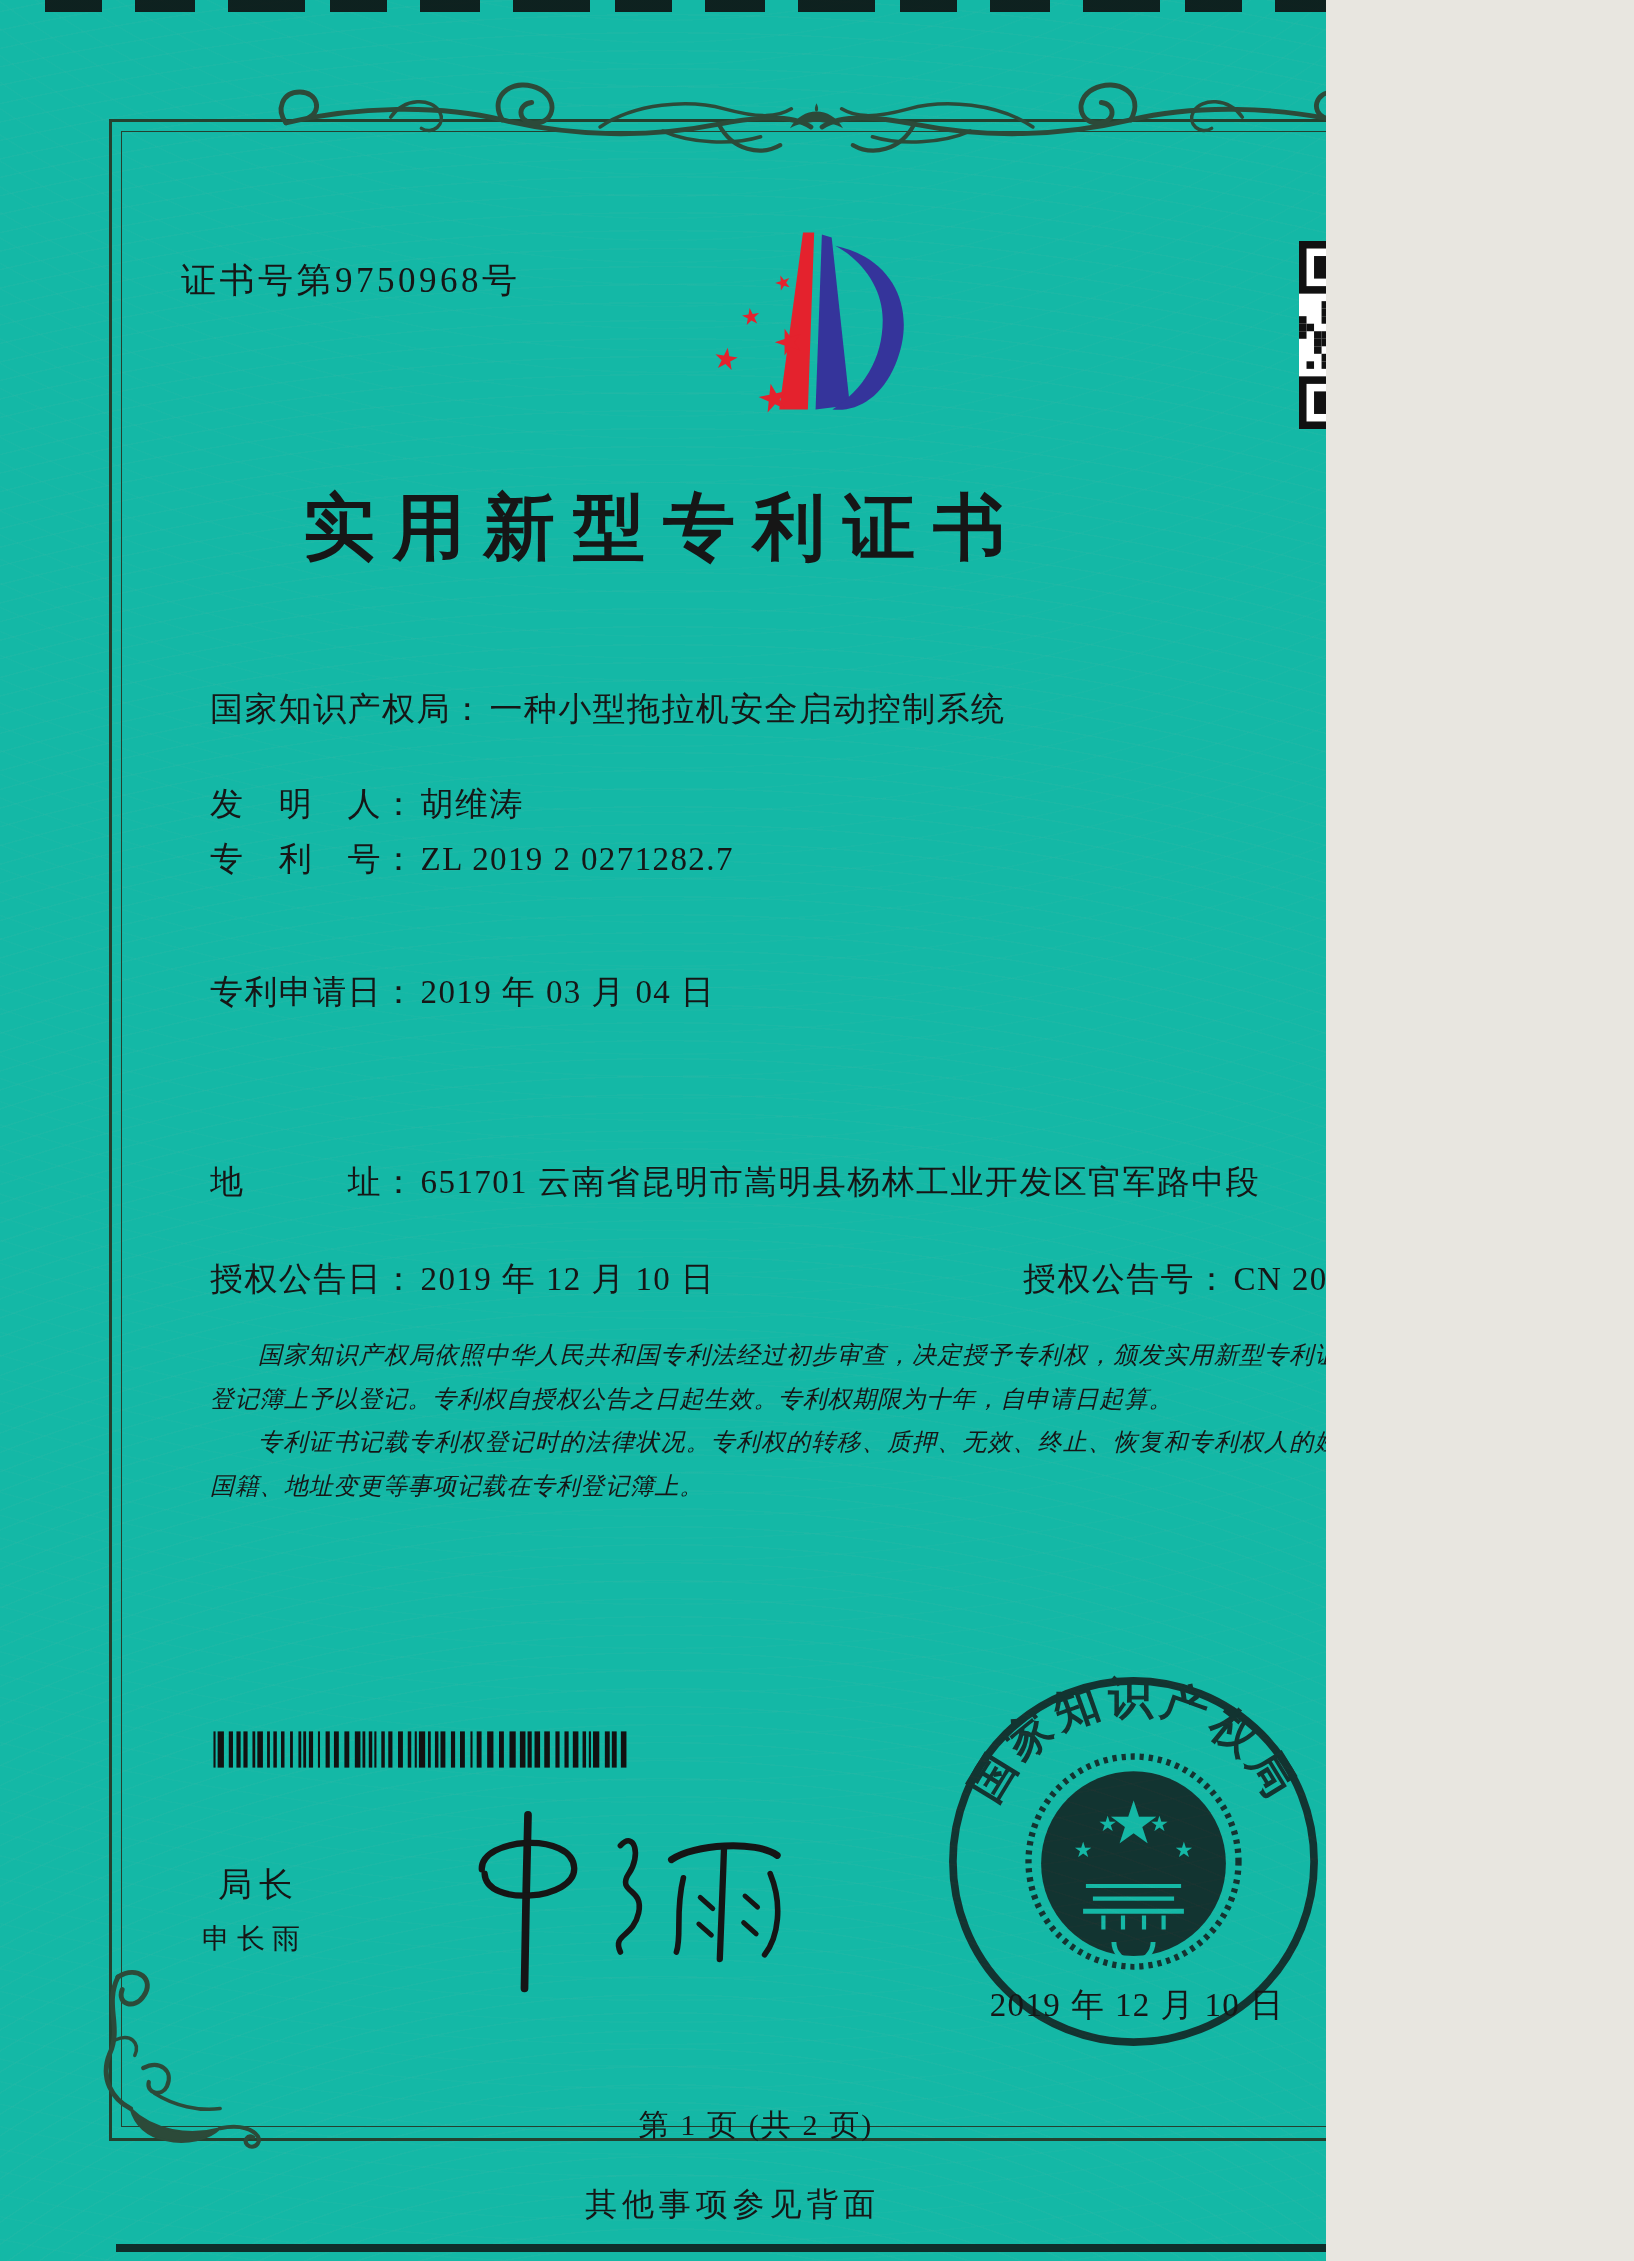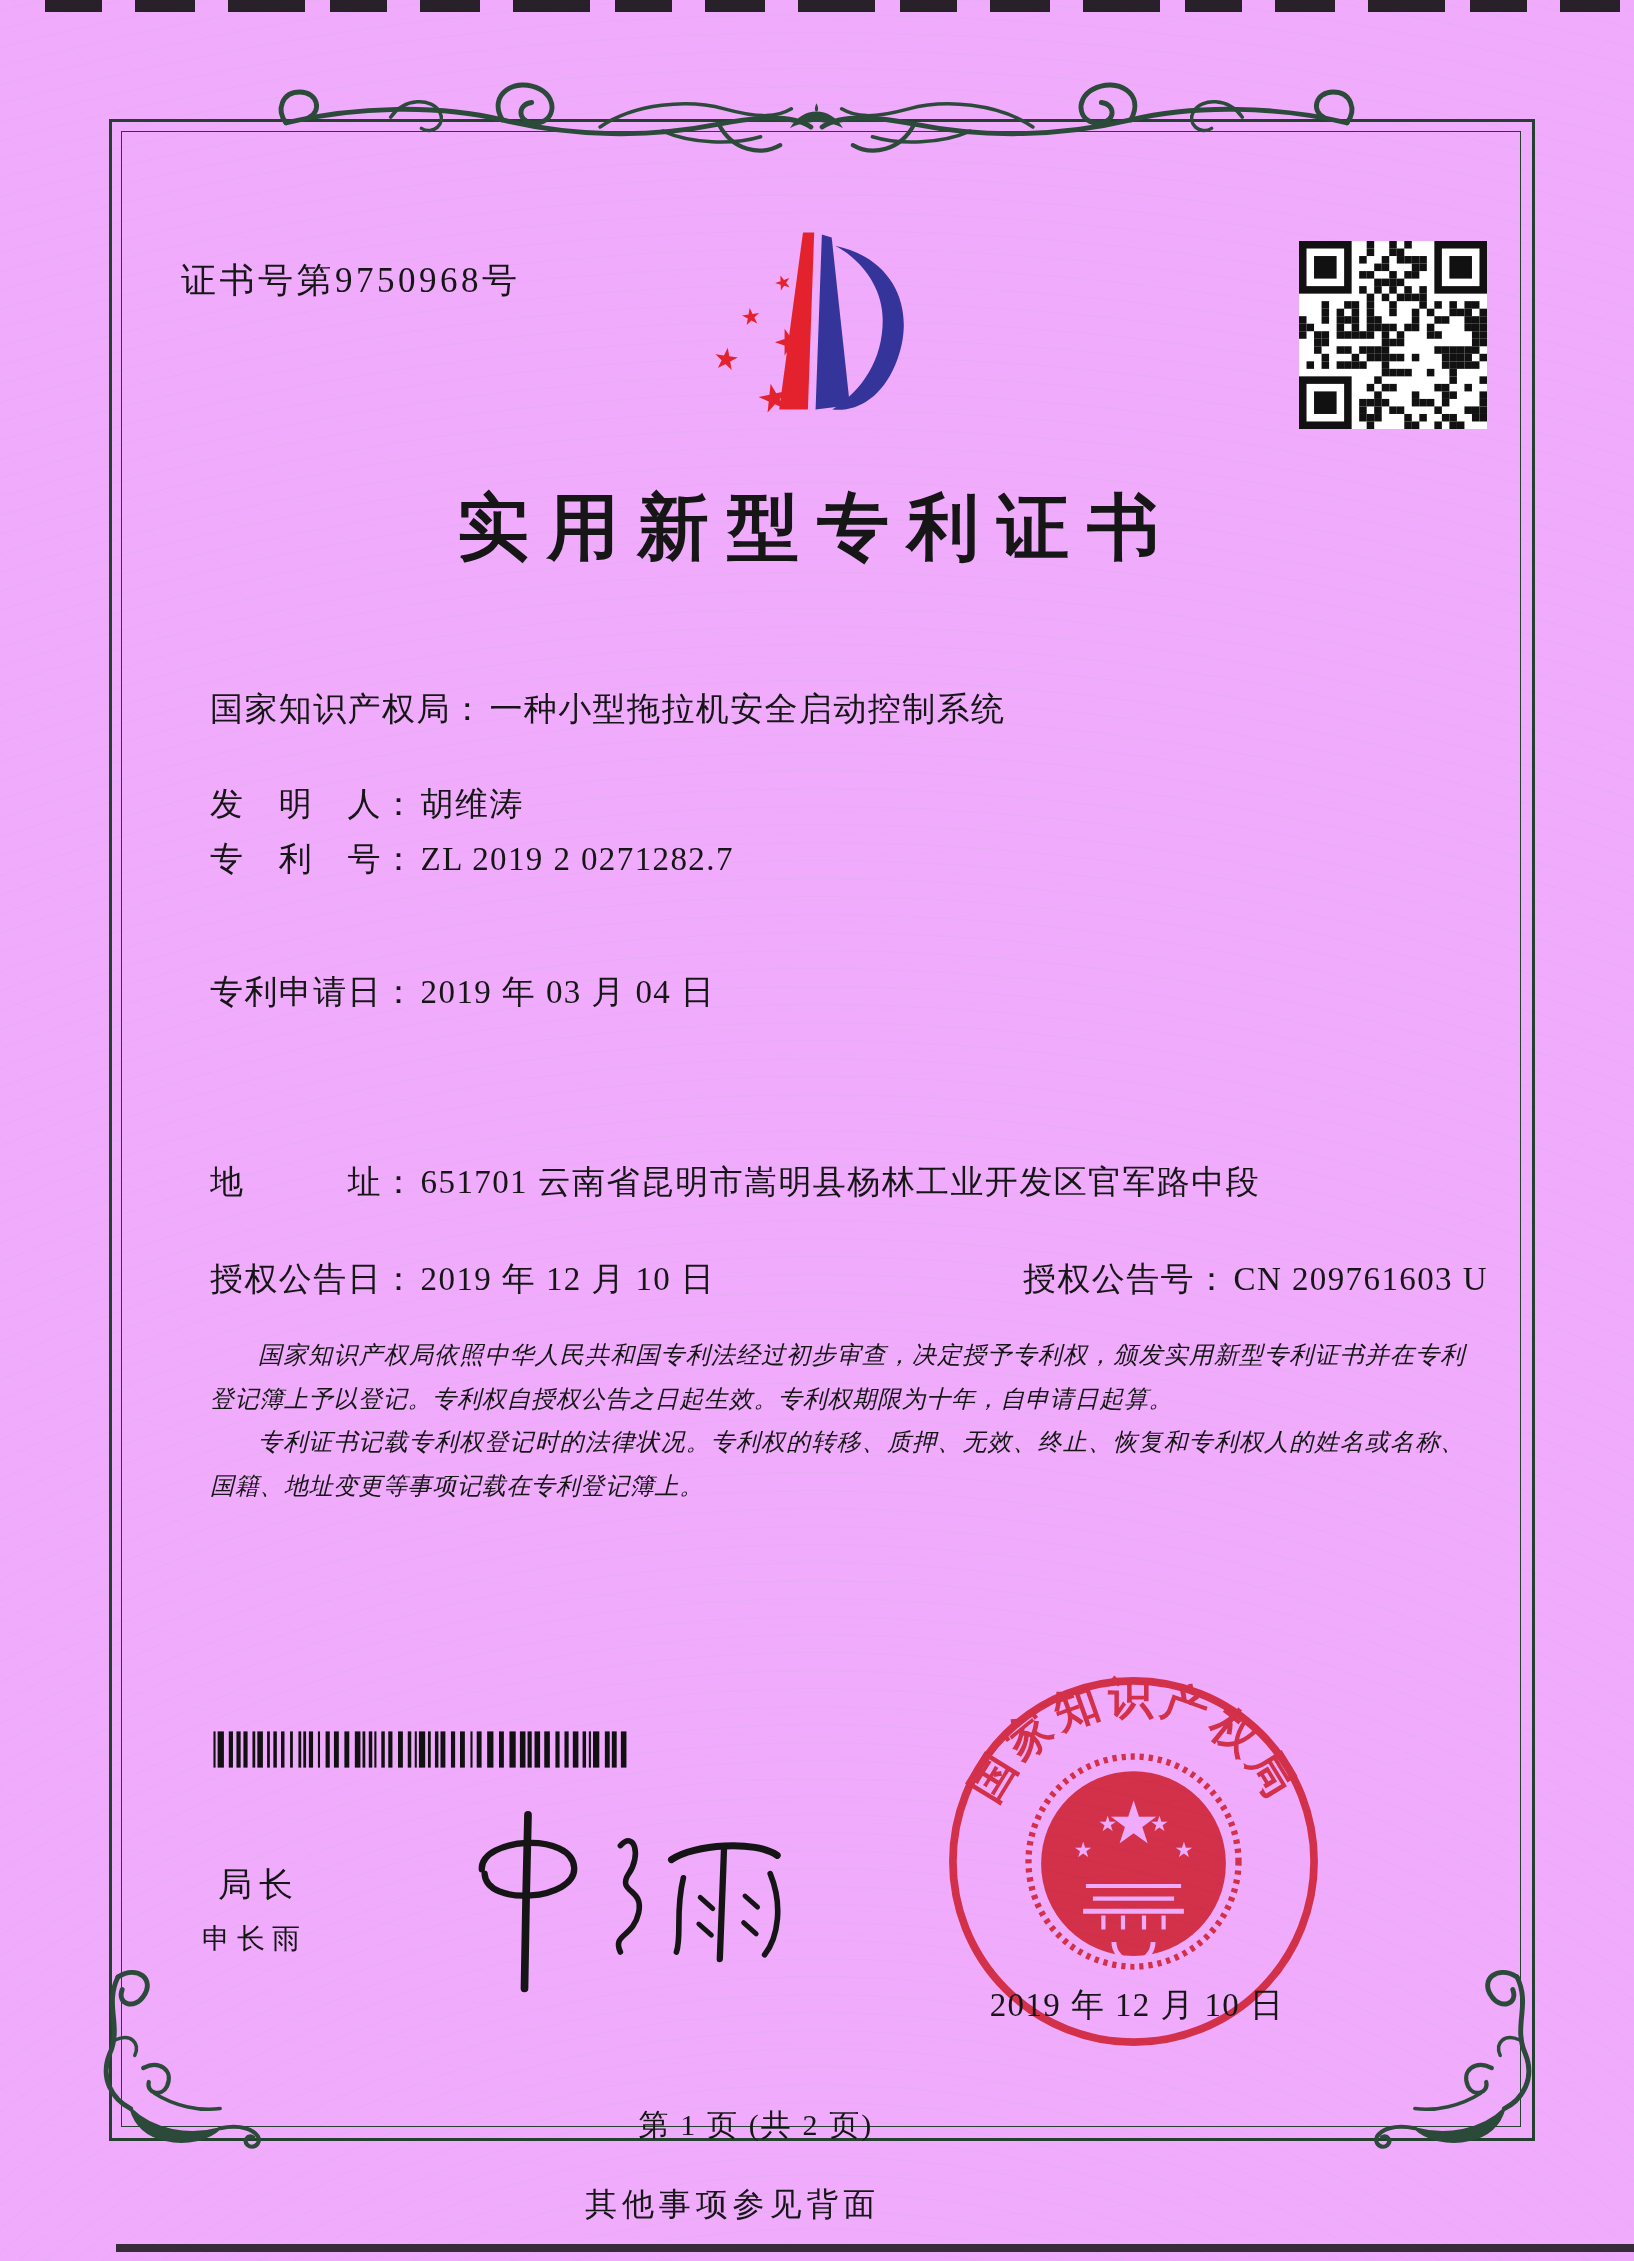--- a/index.html
+++ b/index.html
@@ -1,18 +1,18 @@
 <!DOCTYPE html>
 <html style="font-size:11.2px"><head>
 <meta charset="utf-8">
 <style>
   html,body{margin:0;padding:0;background:#e8e6e0;}
   #page{
-    position:relative;width:1634px;height:2261px;overflow:hidden;
-    background:#f0abfc;
+    position:relative;width:1326px;height:2261px;overflow:hidden;
+    background:#14b8a6;
     font-family:"Liberation Serif","DejaVu Serif",serif;color:#161616;
   }
   
   #texture{
     position:absolute;inset:0;pointer-events:none;opacity:.55;
     background:
       repeating-radial-gradient(circle at 50% 140%, rgba(154,186,166,.10) 0 1.4px, transparent 1.4px 18px),
       repeating-radial-gradient(circle at 50% -40%, rgba(154,186,166,.07) 0 1.4px, transparent 1.4px 22px);
   }
   

